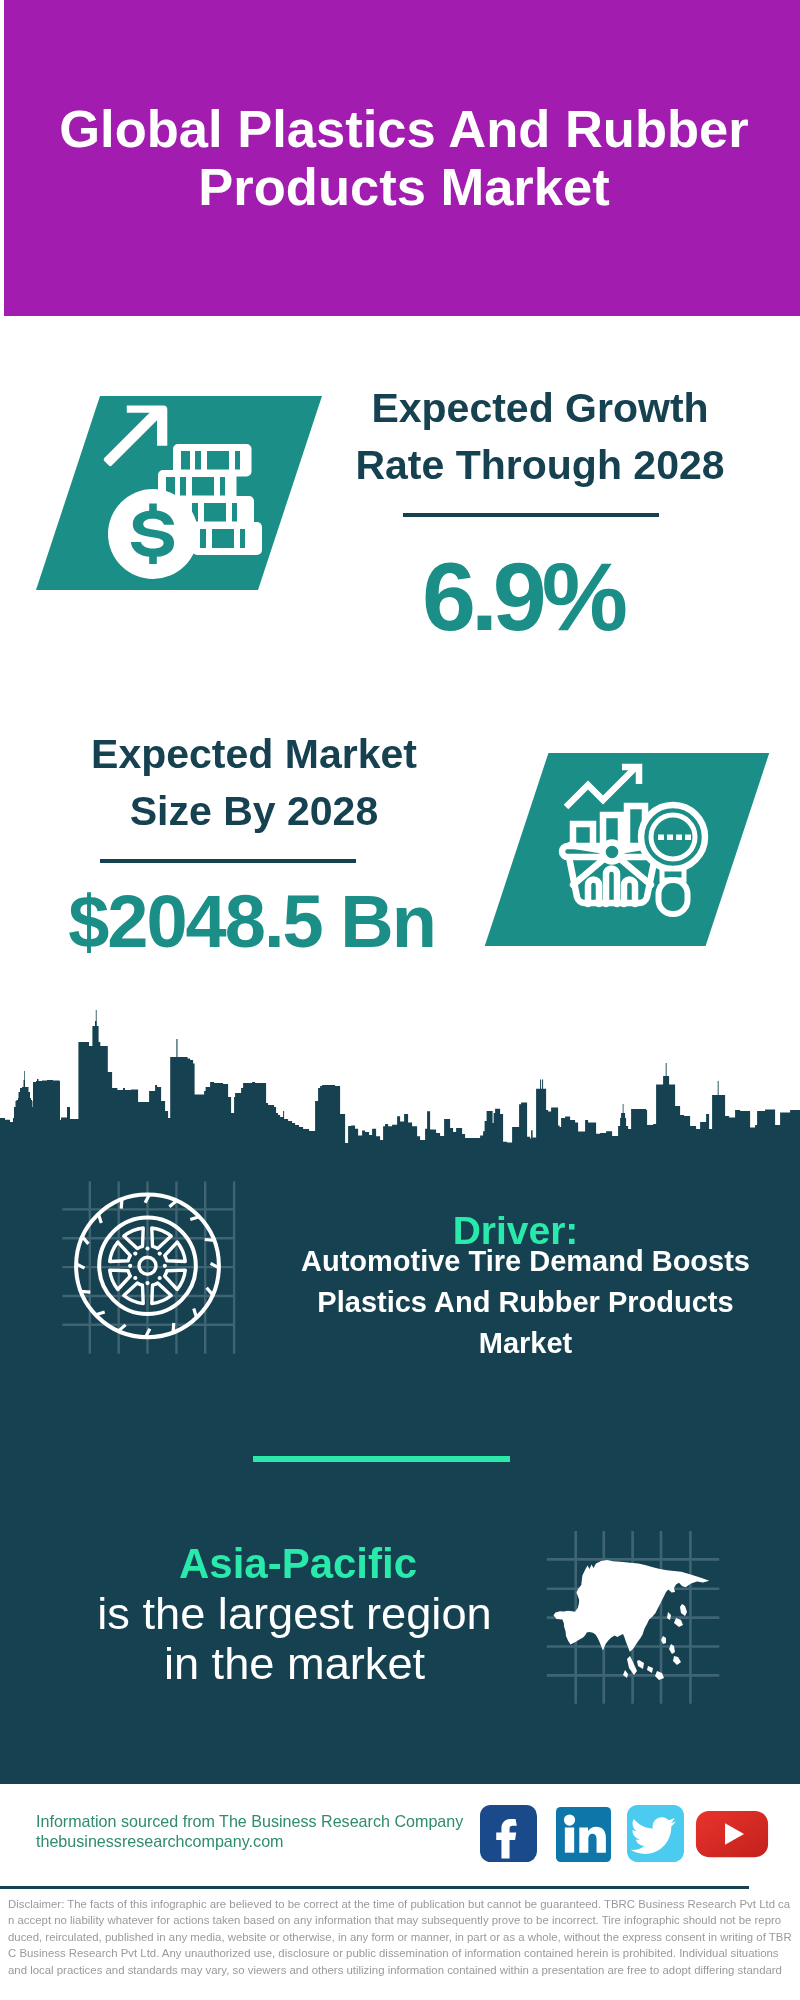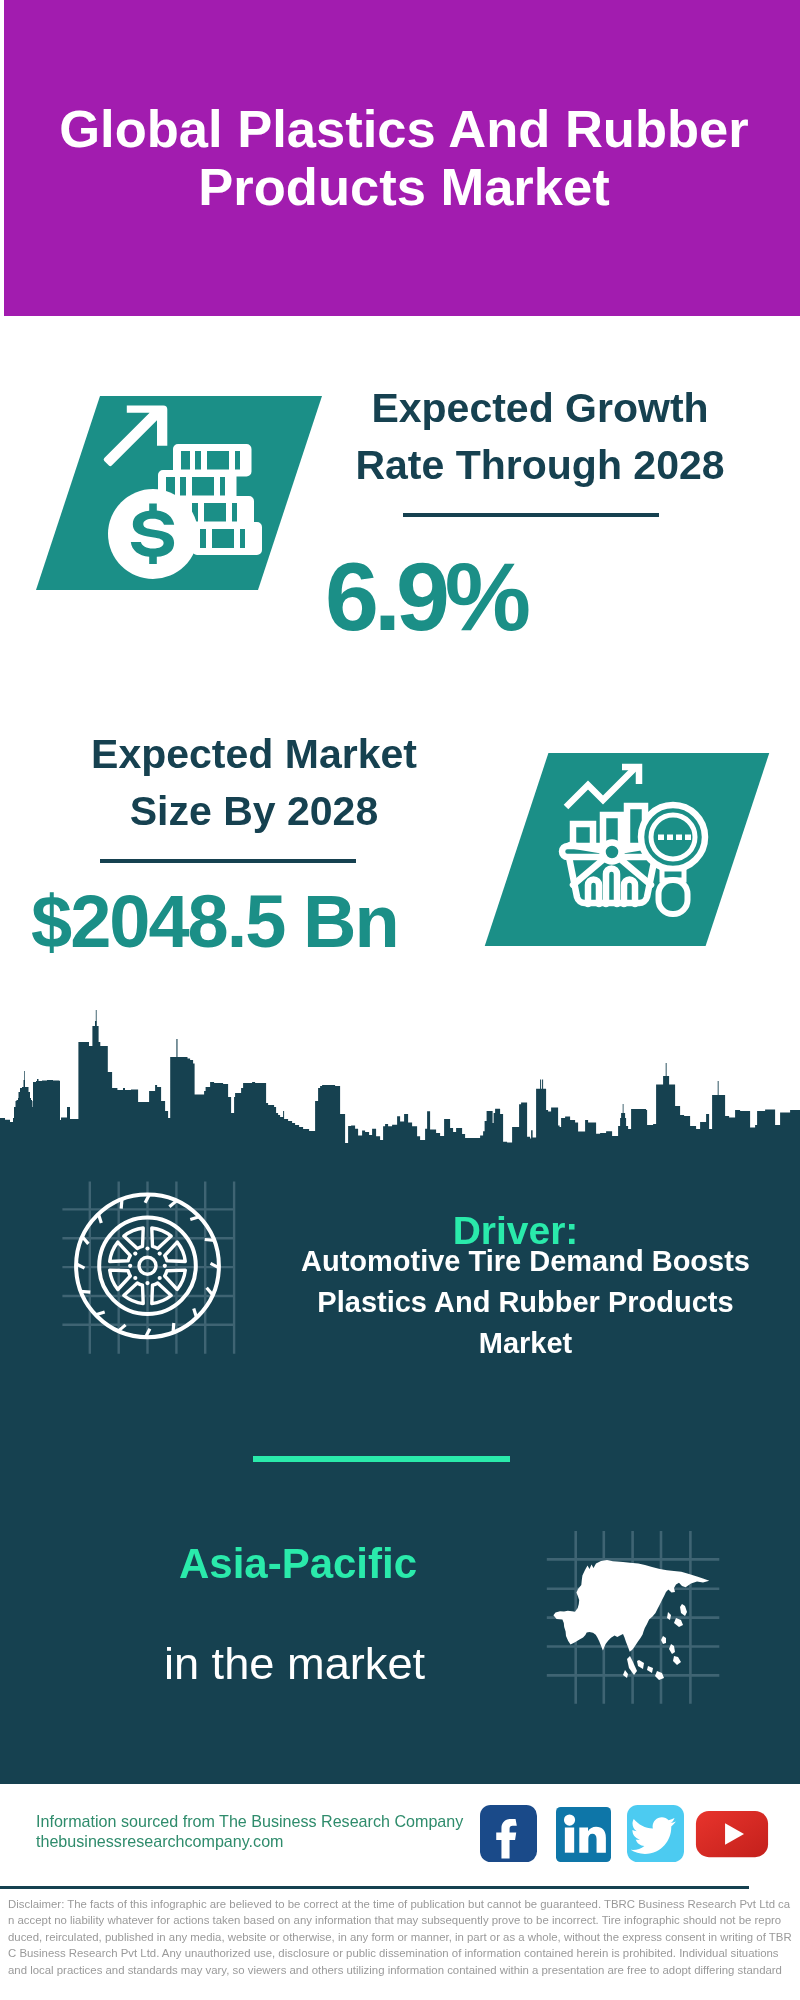--- a/index.html
+++ b/index.html
@@ -28,21 +28,21 @@
   .white { position:absolute; left:0; top:316px; width:800px; height:830px; background:#ffffff; }
 
   
   .para { position:absolute; }
   .para-1 { left:36px; top:396px; width:286px; height:194px; }
   .para-2 { left:484px; top:753px; width:286px; height:193px; }
   .para-icon { position:absolute; }
 
   
   .stat-label { color:#164150; font-weight:bold; text-align:center; }
-  .stat-value { color:#1b8f87; font-weight:bold; }
+  .stat-value { color:#1b8f87; font-weight:bold; text-align:center; }
   .stat-rule  { background:#164150; height:4px; }
 
   #growth-label { position:absolute; left:340px; top:380px; width:400px;
                   font-size:41px; line-height:57px; }
   #growth-rule  { position:absolute; left:403px; top:513px; width:256px; }
   #growth-value { position:absolute; left:320px; top:544px; width:400px;
                   font-size:97px; line-height:106px; letter-spacing:-5px;
                   text-indent:5px; }
 
   #size-label   { position:absolute; left:51px; top:726px; width:406px;
@@ -245,21 +245,21 @@
         <circle cx="85.3" cy="93.6" r="2.1"></circle>
     </g>
   </svg>
 
   <div id="driver-head">Driver:</div>
   <div id="driver-text">Automotive Tire Demand Boosts Plastics And Rubber Products Market</div>
 
   <div id="mid-rule"></div>
 
   <div id="region-head">Asia-Pacific</div>
-  <div id="region-text"><br><span>in the market</span></div>
+  <div id="region-text"><span>is the largest region</span><br><span>in the market</span></div>
   <svg id="asia-map" viewBox="0 0 210 205">
     <g stroke="#3f6473" stroke-width="2.6" fill="none">
       <path d="M40.7,11 V183.7 M68.8,11 V183.7 M97.6,11 V183.7 M126,11 V183.7 M155.4,11 V183.7"></path>
       <path d="M11.8,39.4 H184.3 M11.8,68.8 H184.3 M11.8,97.6 H184.3 M11.8,126.5 H184.3 M11.8,155.4 H184.3"></path>
     </g>
     <g fill="#ffffff">
 
       <path d="M47.4,55.4
         L50,50 L52.5,45.5 L54.5,49 L56.5,44.5 L58.5,48 L61,43.5
         L66,41 L72,40 L78,41.2 L81.8,41.5 L88,42 L95,42.8 L103.3,43.6

